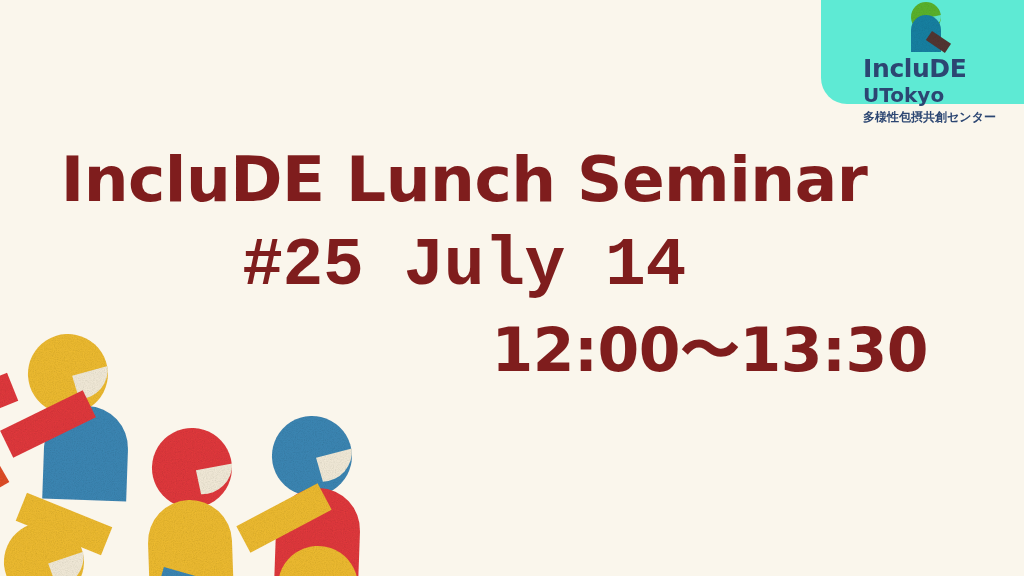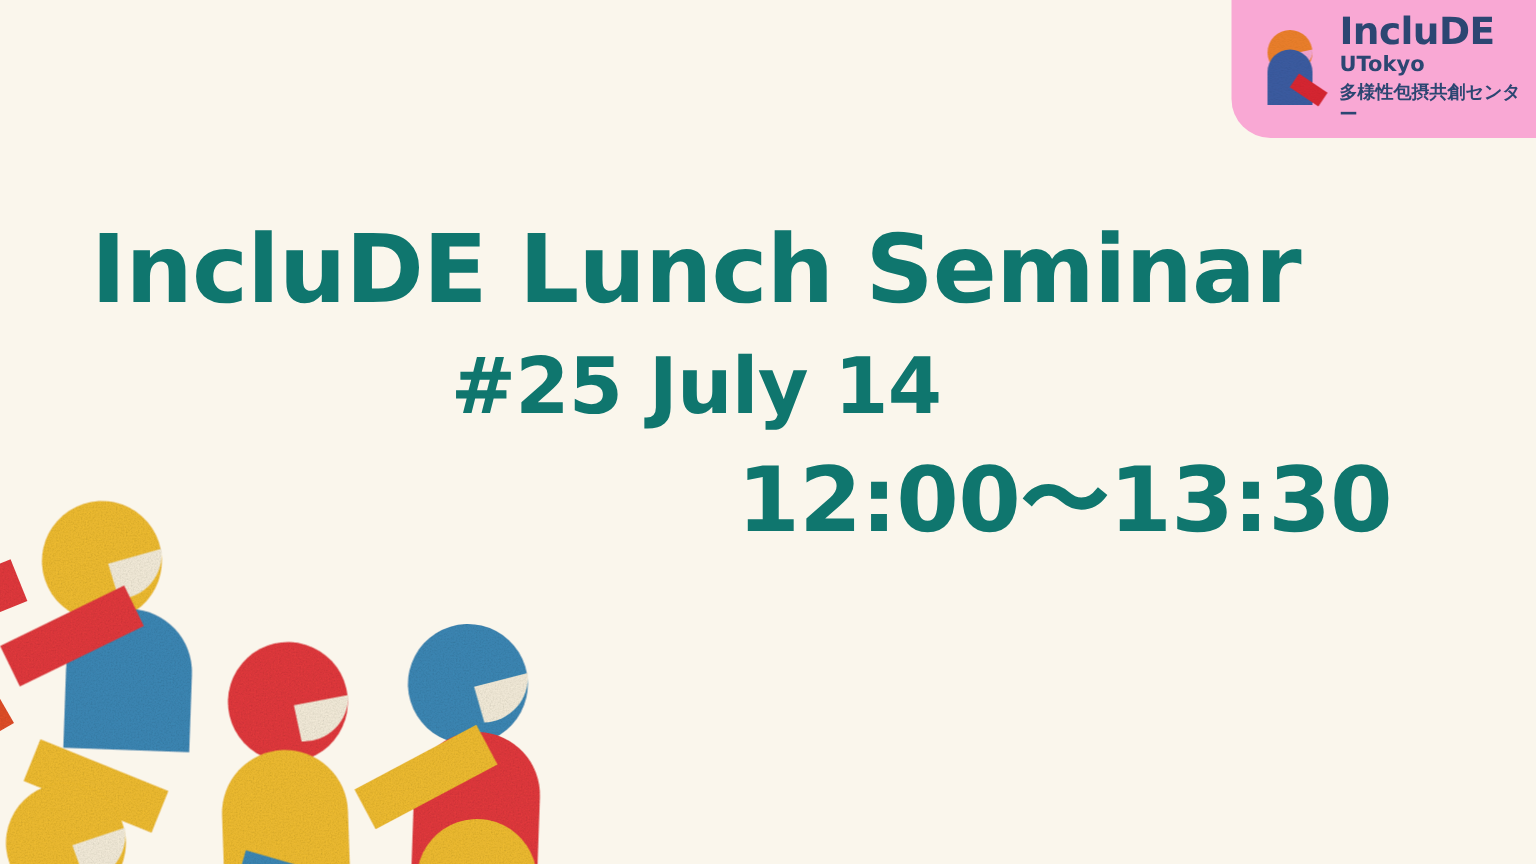--- a/index.html
+++ b/index.html
@@ -28,46 +28,47 @@
   }
   #decor svg { display: block; width: 100%; height: 100%; }
 
   
   #title-block {
     position: absolute;
     left: 0;
     top: 148px;
     width: 928px;
     text-align: center;
-    color: #0f766e;
+    color: #7f1d1d;
     line-height: 1.0;
   }
   .title-line {
     display: block;
     font-weight: 700;
     letter-spacing: -0.5px;
     white-space: nowrap;
   }
   #line-1 { font-size: 63px; margin-bottom: 21px; }
-  #line-2 { font-size: 52px; margin-bottom: 20px; }
+  #line-2 { font-size: 68px; margin-bottom: 20px; font-family: Liberation Mono, monospace; }
   #line-3 { font-size: 60px; text-align: right; }
 
   
   #logo-panel {
     position: absolute;
     right: 0;
     top: 0;
     width: 203px;
-    height: 92px;
-    background: #f9a8d4;
+    height: 104px;
+    background: #5eead4;
     border-bottom-left-radius: 26px;
     display: flex;
     align-items: center;
     padding-left: 14px;
     box-sizing: border-box;
+    flex-direction: column;
   }
   #logo-mark {
     width: 52px;
     height: 56px;
     flex: 0 0 52px;
     margin-right: 6px;
   }
   #logo-mark svg { display: block; width: 100%; height: 100%; }
   #logo-text {
     display: flex;
@@ -75,21 +76,21 @@
     justify-content: center;
   }
   #logo-wordmark {
     font-size: 25px;
     font-weight: 700;
     color: #2c4672;
     letter-spacing: -0.4px;
     line-height: 1.05;
   }
   #logo-sub-en {
-    font-size: 14px;
+    font-size: 20px;
     font-weight: 700;
     color: #2c4672;
     line-height: 1.25;
     margin-top: 1px;
   }
   #logo-sub-ja {
     font-size: 12px;
     font-weight: 700;
     color: #2c4672;
     line-height: 1.25;

